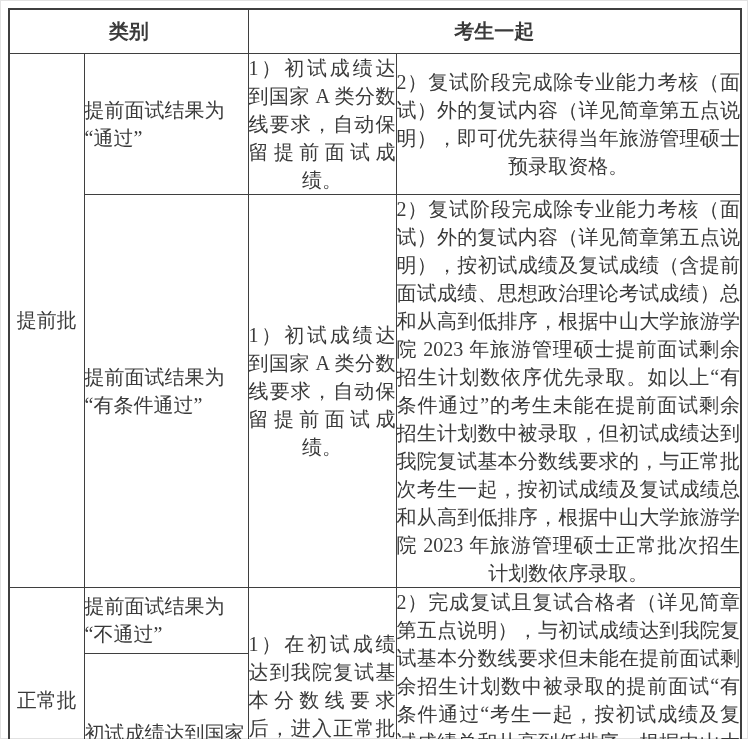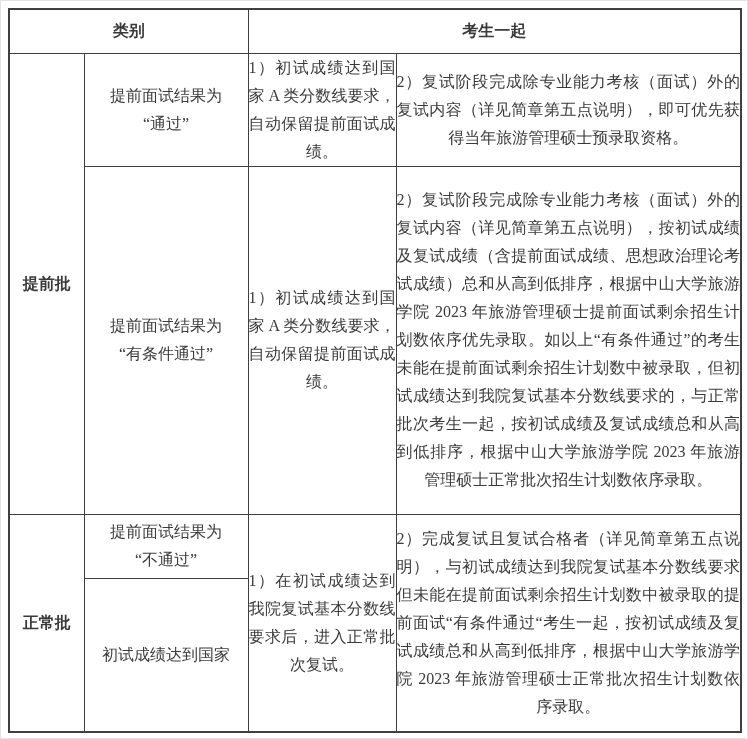--- a/index.html
+++ b/index.html
@@ -27,43 +27,43 @@
     left: 8px;
     top: 8px;
     width: 732px;
     border-collapse: collapse;
     table-layout: fixed;
     border: 2px solid #3f3f3f;
   }
   table.admission td {
     border: 1.5px solid #3f3f3f;
     vertical-align: middle;
-    font-size: 16px;
+    font-size: 20px;
     line-height: 28px;
     padding: 0;
     overflow: hidden;
   }
   
   tr.row-header   { height: 44px; }
   tr.row-pass     { height: 113px; }
   tr.row-cond     { height: 348px; }
   tr.row-fail     { height: 64px; }
   tr.row-nointerv { height: 154px; }
 
   td.head-cell {
     font-weight: bold;
     text-align: center;
     font-size: 17px;
   }
   td.batch-cell {
-    font-weight: bold;
+    font-weight: normal;
     text-align: center;
   }
   td.result-cell {
-    text-align: center;
+    text-align: left;
     white-space: pre-line;
     padding: 0 4px;
   }
   td.step1-cell {
     text-align: justify;
     text-align-last: center;
     padding: 0 8px;
   }
   td.step2-cell {
     text-align: justify;

